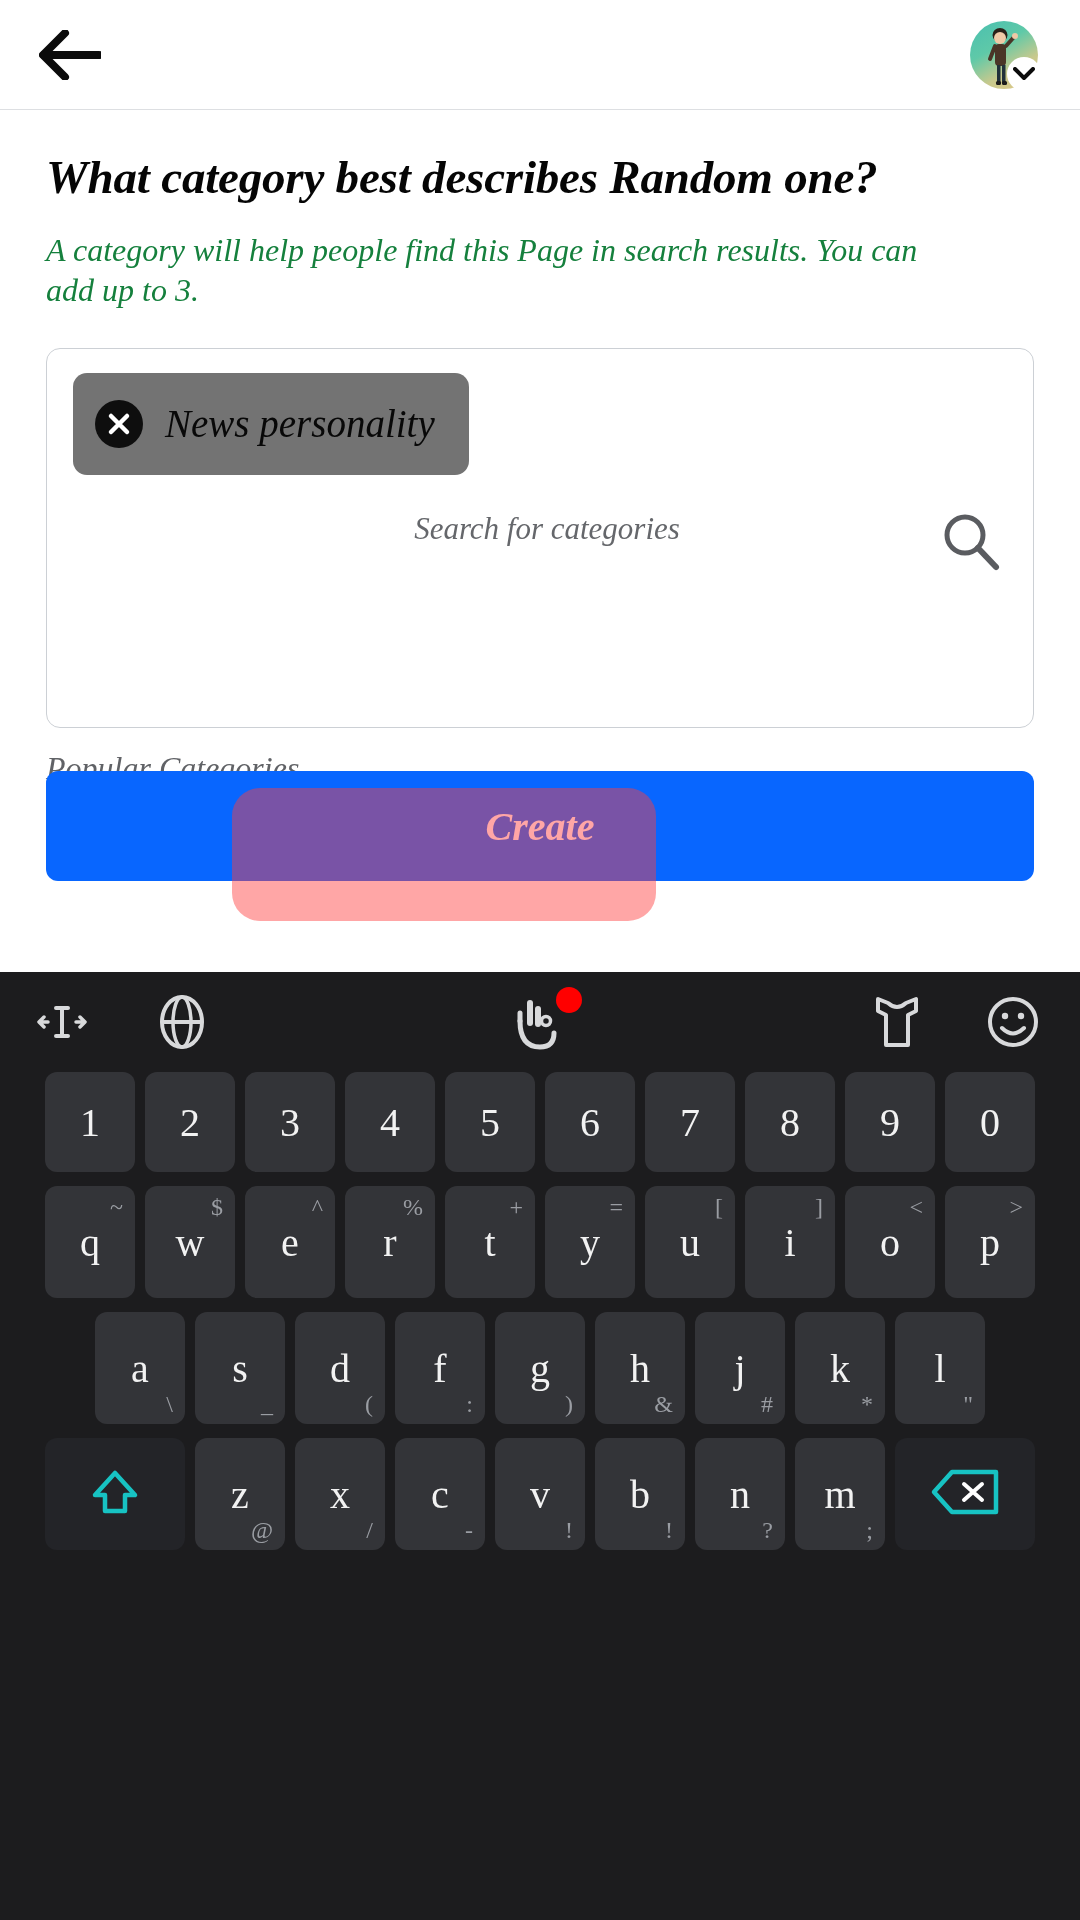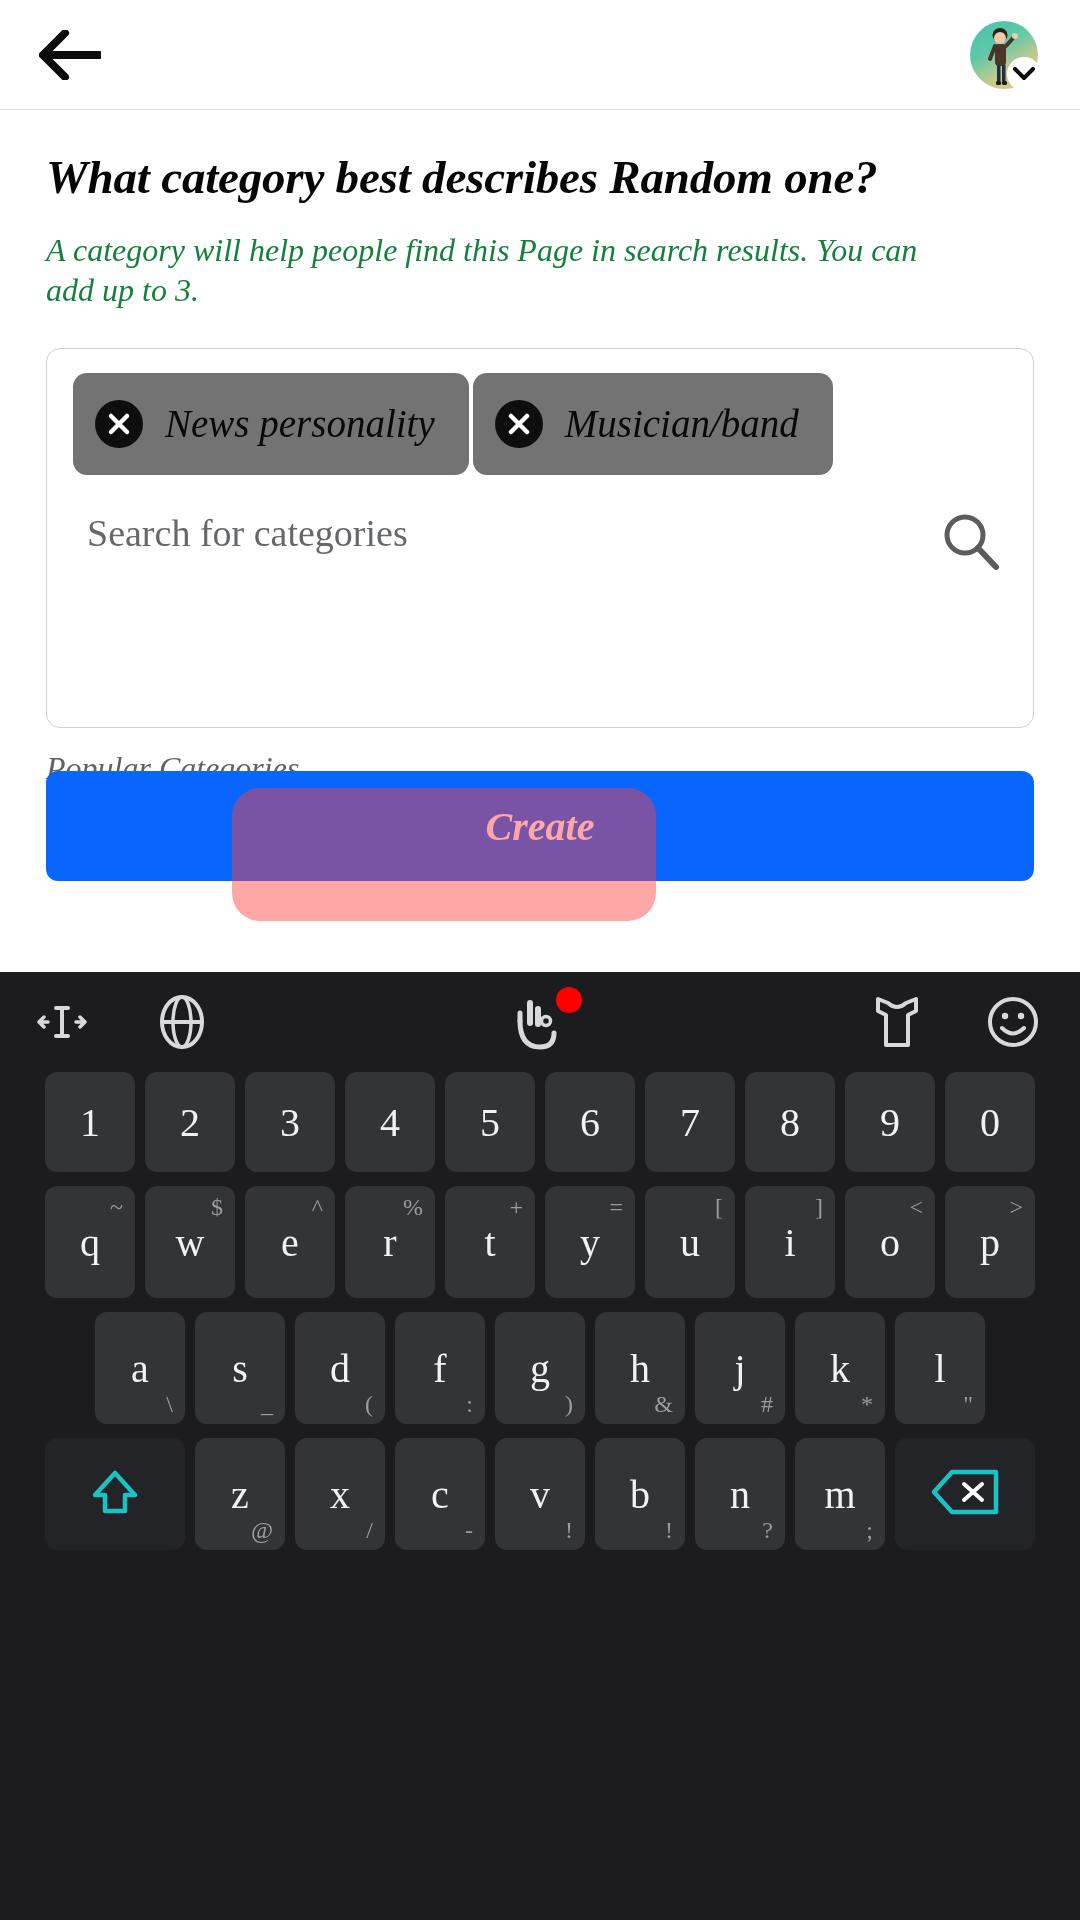--- a/index.html
+++ b/index.html
@@ -104,23 +104,25 @@
     margin-right:22px;
   }
   .chip-label {
     font-style:italic;
     font-size:39px;
     color:#080808;
     white-space:nowrap;
   }
   .chips-row { display:block; }
   .cat-search-placeholder {
-    font-size:38px;
+    font-style:italic;
+    font-size:31px;
     color:#65676b;
     padding:16px 0 0 14px;
+    text-align:center;
   }
   .search-icon-abs {
     position:absolute;
     right:30px;
     top:160px;
     width:64px; height:64px;
     cursor:pointer;
   }
 
   .popular-label {
@@ -293,28 +295,20 @@
 
       <div class="chips-row">
         <div class="chip">
           <span class="chip-x">
             <svg width="26" height="26" viewBox="0 0 26 26">
               <path d="M5 5 L21 21 M21 5 L5 21" stroke="#ffffff" stroke-width="4.5" stroke-linecap="round"></path>
             </svg>
           </span>
           <span class="chip-label">News personality</span>
         </div>
-        <div class="chip">
-          <span class="chip-x">
-            <svg width="26" height="26" viewBox="0 0 26 26">
-              <path d="M5 5 L21 21 M21 5 L5 21" stroke="#ffffff" stroke-width="4.5" stroke-linecap="round"></path>
-            </svg>
-          </span>
-          <span class="chip-label">Musician/band</span>
-        </div>
       </div>
 
       <div class="cat-search-placeholder">Search for categories</div>
 
       <div class="search-icon-abs">
         <svg width="64" height="64" viewBox="0 0 64 64">
           <circle cx="26" cy="26" r="18" stroke="#5a5c60" stroke-width="5" fill="none"></circle>
           <path d="M39 39 L57 58" stroke="#5a5c60" stroke-width="6" stroke-linecap="round"></path>
         </svg>
       </div>

